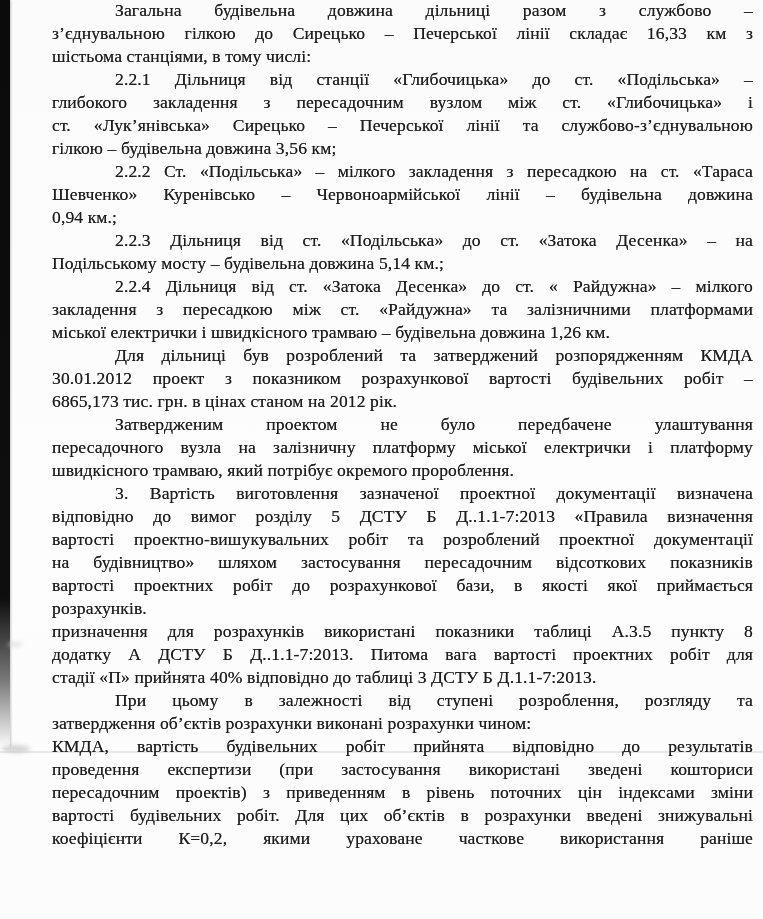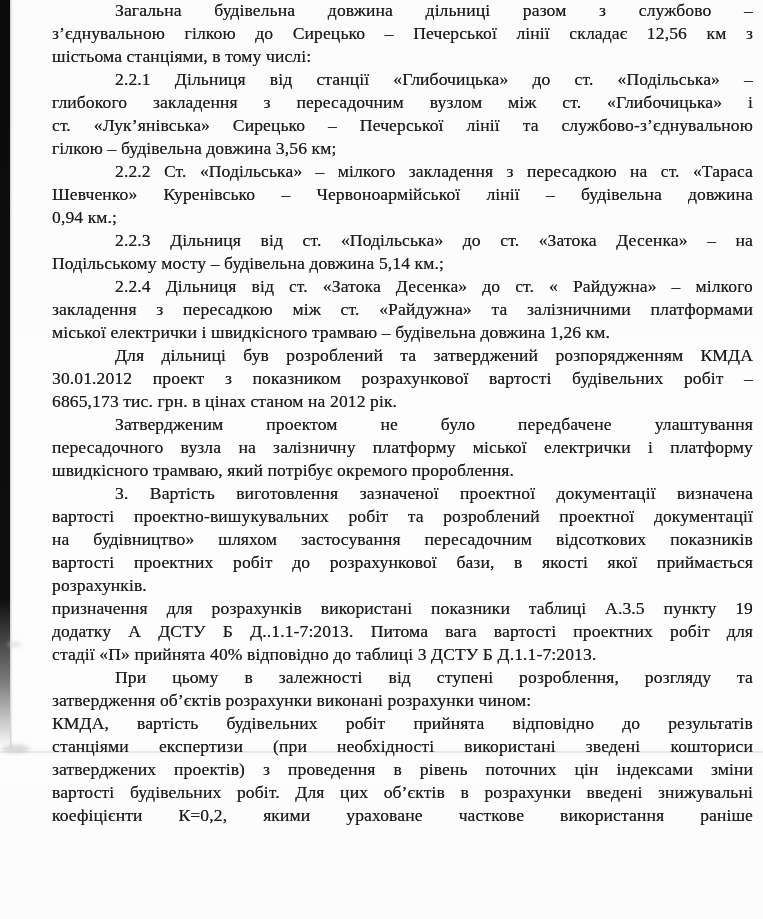--- a/index.html
+++ b/index.html
@@ -80,49 +80,50 @@
 </head>
 <body>
 
 <div class="page">
   <div class="edge-bar"></div>
   <div class="fold-line"></div>
   <div class="smudge"></div>
   <div class="smudge2"></div>
   <div class="text-block">
       <div class="line indent j">Загальна будівельна довжина дільниці разом з службово –</div>
-      <div class="line j">з’єднувальною гілкою до Сирецько – Печерської лінії складає 12,56 км з</div>
+      <div class="line j">з’єднувальною гілкою до Сирецько – Печерської лінії складає 16,33 км з</div>
       <div class="line para-end">шістьома станціями, в тому числі:</div>
       <div class="line indent j">2.2.1 Дільниця від станції «Глибочицька» до ст. «Подільська» –</div>
       <div class="line j">глибокого закладення з пересадочним вузлом між ст. «Глибочицька» і</div>
       <div class="line j">ст. «Лук’янівська» Сирецько – Печерської лінії та службово-з’єднувальною</div>
       <div class="line para-end">гілкою – будівельна довжина 3,56 км;</div>
       <div class="line indent j">2.2.2 Ст. «Подільська» – мілкого закладення з пересадкою на ст. «Тараса</div>
       <div class="line j">Шевченко» Куренівсько – Червоноармійської лінії – будівельна довжина</div>
       <div class="line para-end">0,94 км.;</div>
       <div class="line indent j">2.2.3 Дільниця від ст. «Подільська» до ст. «Затока Десенка» – на</div>
       <div class="line para-end">Подільському мосту – будівельна довжина 5,14 км.;</div>
       <div class="line indent j">2.2.4 Дільниця від ст. «Затока Десенка» до ст. « Райдужна» – мілкого</div>
       <div class="line j">закладення з пересадкою між ст. «Райдужна» та залізничними платформами</div>
       <div class="line para-end">міської електрички і швидкісного трамваю – будівельна довжина 1,26 км.</div>
       <div class="line indent j">Для дільниці був розроблений та затверджений розпорядженням КМДА</div>
       <div class="line j">30.01.2012 проект з показником розрахункової вартості будівельних робіт –</div>
       <div class="line para-end">6865,173 тис. грн. в цінах станом на 2012 рік.</div>
       <div class="line indent j">Затвердженим проектом не було передбачене улаштування</div>
       <div class="line j">пересадочного вузла на залізничну платформу міської електрички і платформу</div>
       <div class="line para-end">швидкісного трамваю, який потрібує окремого пророблення.</div>
       <div class="line indent j">3. Вартість виготовлення зазначеної проектної документації визначена</div>
+      <div class="line j">відповідно до вимог розділу 5 ДСТУ Б Д..1.1-7:2013 «Правила визначення</div>
       <div class="line j">вартості проектно-вишукувальних робіт та розроблений проектної документації</div>
       <div class="line j">на будівництво» шляхом застосування пересадочним відсоткових показників</div>
       <div class="line j">вартості проектних робіт до розрахункової бази, в якості якої приймається</div>
       <div class="line para-end">розрахунків.</div>
-      <div class="line j">призначення для розрахунків використані показники таблиці А.3.5 пункту 19</div>
+      <div class="line j">призначення для розрахунків використані показники таблиці А.3.5 пункту 8</div>
       <div class="line j">додатку А ДСТУ Б Д..1.1-7:2013. Питома вага вартості проектних робіт для</div>
       <div class="line para-end">стадії «П» прийнята 40% відповідно до таблиці 3 ДСТУ Б Д.1.1-7:2013.</div>
       <div class="line indent j">При цьому в залежності від ступені розроблення, розгляду та</div>
       <div class="line para-end">затвердження об’єктів розрахунки виконані розрахунки чином:</div>
       <div class="line j">КМДА, вартість будівельних робіт прийнята відповідно до результатів</div>
-      <div class="line j">станціями експертизи (при необхідності використані зведені кошториси</div>
-      <div class="line j">затверджених проектів) з проведення в рівень поточних цін індексами зміни</div>
+      <div class="line j">проведення експертизи (при застосування використані зведені кошториси</div>
+      <div class="line j">пересадочним проектів) з приведенням в рівень поточних цін індексами зміни</div>
       <div class="line j">вартості будівельних робіт. Для цих об’єктів в розрахунки введені знижувальні</div>
       <div class="line j">коефіцієнти К=0,2, якими ураховане часткове використання раніше</div>
     </div>
 </div>
 
 </body></html>

